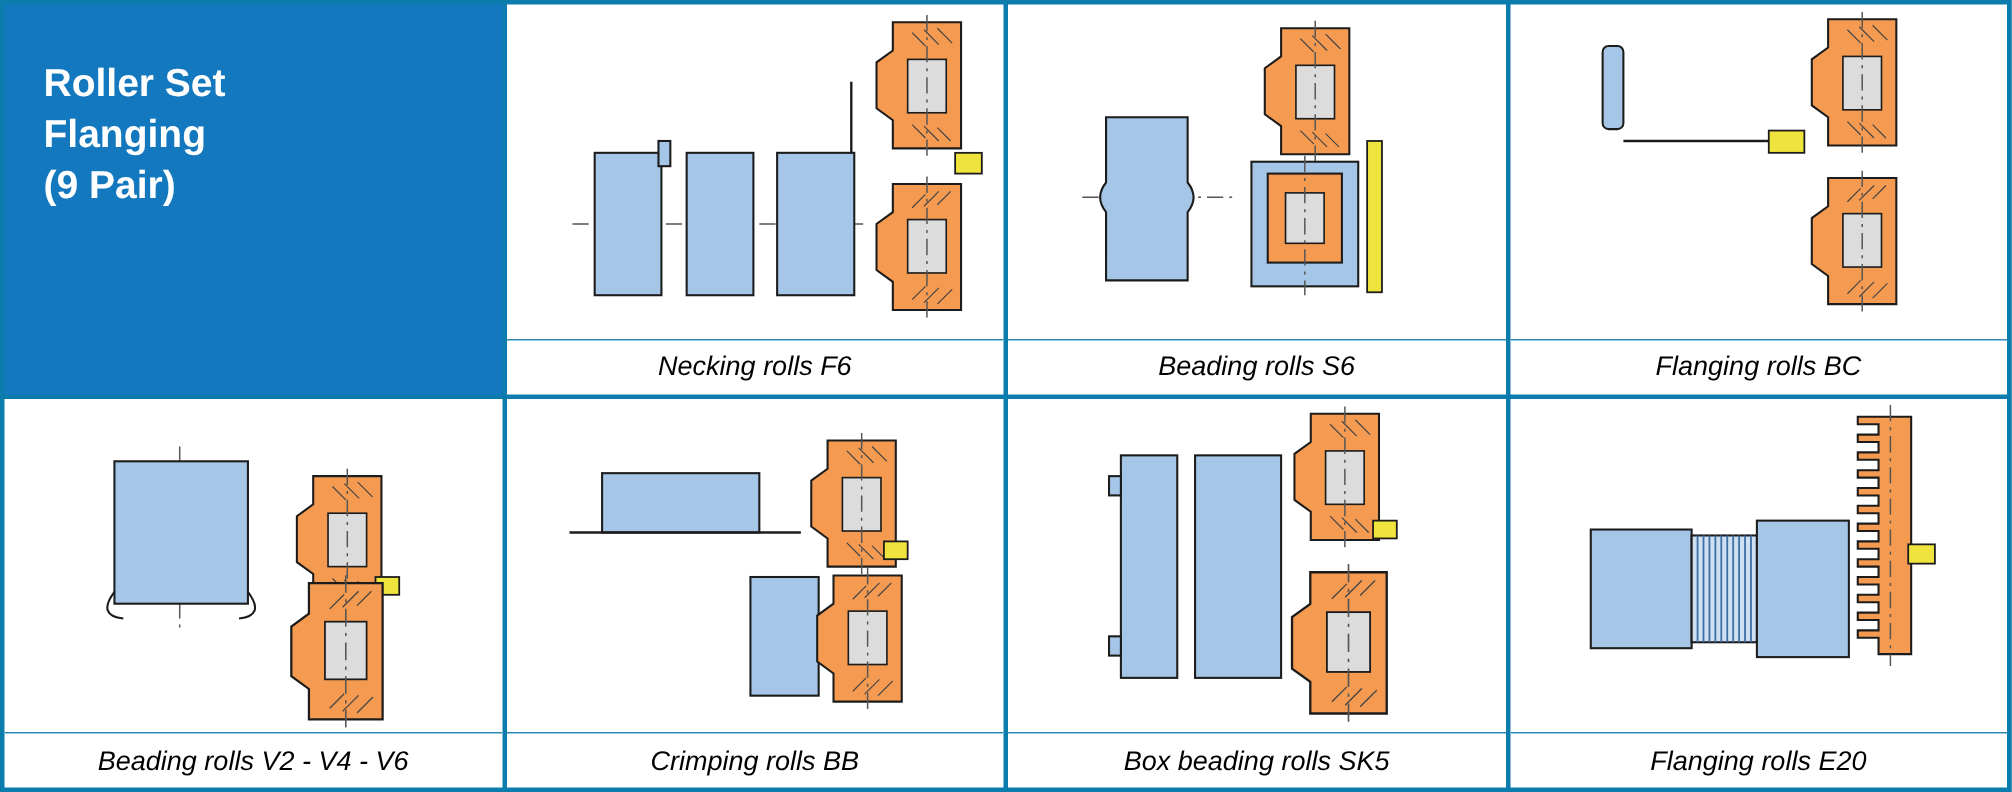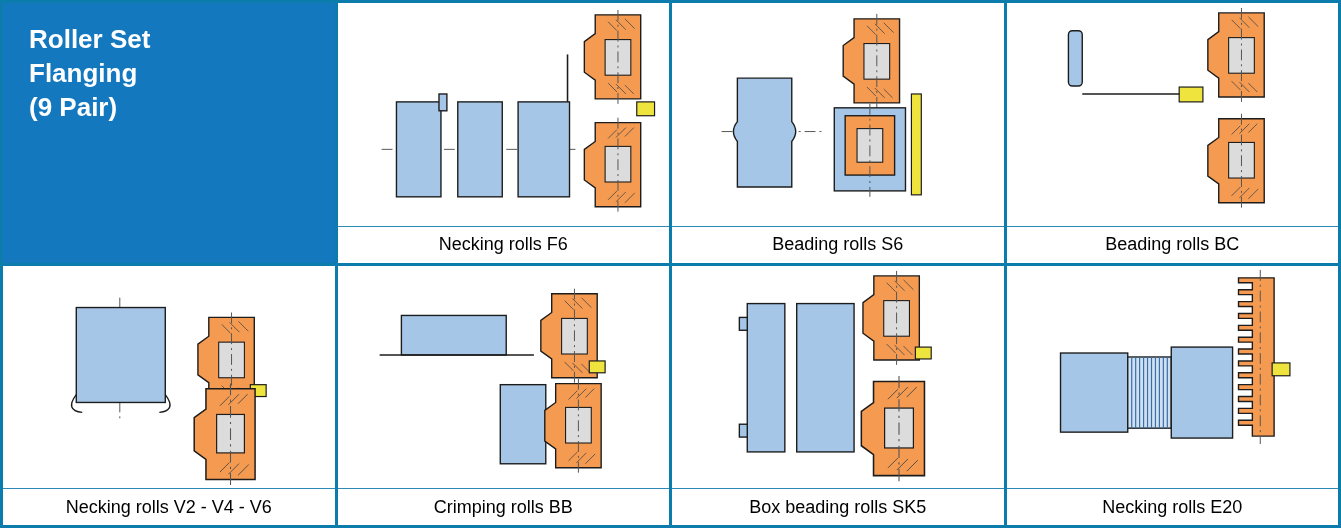--- a/index.html
+++ b/index.html
@@ -4,28 +4,28 @@
 <style>
   html,body{margin:0;padding:0;background:#e9e9e9;font-family:"Liberation Sans",sans-serif;}
   .sheet{
     width:1341px;height:528px;box-sizing:border-box;
     border:3px solid #0b7cab;background:#0b7cab;
     display:grid;grid-template-columns:repeat(4,1fr);grid-template-rows:1fr 1fr;gap:3px;
   }
   .cell{background:#ffffff;display:flex;flex-direction:column;overflow:hidden;}
   .header-cell{
     background:#1478bf;color:#ffffff;
-    padding:20px 10px 0 26px;font-weight:bold;font-size:26px;line-height:1.3;
+    padding:36px 10px 0 26px;font-weight:bold;font-size:26px;line-height:1.3;
   }
   .diagram{flex:1;min-height:0;display:flex;align-items:center;justify-content:center;}
   .diagram svg{width:100%;height:100%;}
   .caption{
     height:36px;flex:0 0 36px;border-top:1px solid #2d8ab5;
     display:flex;align-items:center;justify-content:center;
-    font-size:18px;color:#000000;
+    font-size:18px;color:#000000;font-style:italic;
   }
   
   .bp{fill:#a5c6e6;stroke:#1c1c1c;stroke-width:1.4}
   .bps{fill:#cfe0f2;stroke:#1c1c1c;stroke-width:1.4}
   .op{fill:#f59b51;stroke:#1c1c1c;stroke-width:1.4}
   .gp{fill:#dcdcdc;stroke:#1c1c1c;stroke-width:1.1}
   .yp{fill:#efe33d;stroke:#1c1c1c;stroke-width:1.2}
   .cl{stroke:#555;stroke-width:1;stroke-dasharray:11 4 2 4;fill:none}
   .ln{stroke:#1c1c1c;stroke-width:1.6}
   .curl{fill:none;stroke:#1c1c1c;stroke-width:1.4}
@@ -92,35 +92,35 @@
   <div class="cell">
     <div class="diagram">
       <svg viewBox="0 0 331 225" preserveAspectRatio="xMidYMid meet">
         <rect class="bp" x="60" y="28" width="14" height="56" rx="4"></rect>
         <line class="ln" x1="74" y1="92" x2="196" y2="92"></line>
         <use href="#roller" transform="translate(198,10)"></use>
         <rect class="yp" x="172" y="85" width="24" height="15"></rect>
         <use href="#roller" transform="translate(198,202) scale(1,-1)"></use>
       </svg>
     </div>
-    <div class="caption">Beading rolls BC</div>
+    <div class="caption">Flanging rolls BC</div>
   </div>
 
   <div class="cell">
     <div class="diagram">
       <svg viewBox="0 0 331 225" preserveAspectRatio="xMidYMid meet">
         <line class="cl" x1="116" y1="32" x2="116" y2="158"></line>
         <rect class="bp" x="72" y="42" width="90" height="96"></rect>
         <path class="curl" d="M72,130 q-12,16 6,18 M162,130 q12,16 -6,18"></path>
         <use href="#roller" transform="translate(192,52)"></use>
         <rect class="yp" x="248" y="120" width="16" height="12"></rect>
         <use href="#roller" transform="translate(188,216) scale(1.08,-1.08)"></use>
       </svg>
     </div>
-    <div class="caption">Necking rolls V2 - V4 - V6</div>
+    <div class="caption">Beading rolls V2 - V4 - V6</div>
   </div>
 
   <div class="cell">
     <div class="diagram">
       <svg viewBox="0 0 331 225" preserveAspectRatio="xMidYMid meet">
         <rect class="bp" x="62" y="50" width="106" height="40"></rect>
         <line class="ln" x1="40" y1="90" x2="196" y2="90"></line>
         <use href="#roller" transform="translate(200,28)"></use>
         <rect class="yp" x="252" y="96" width="16" height="12"></rect>
         <rect class="bp" x="162" y="120" width="46" height="80"></rect>
@@ -167,16 +167,16 @@
           </g>
           <rect class="bp" x="164" y="82" width="62" height="92"></rect>
         </g>
         <g>
           <path class="op" d="M268,12 H246 h-14 v5 h14 v7 h-14 v5 h14 v7 h-14 v5 h14 v7 h-14 v5 h14 v7 h-14 v5 h14 v7 h-14 v5 h14 v7 h-14 v5 h14 v7 h-14 v5 h14 v7 h-14 v5 h14 v7 h-14 v5 h14 v7 h-14 v5 h14 v7 h-14 v5 h14 v7 h-14 v5 h14 v7 V172 H268 Z"></path>
           <line class="cl" x1="254" y1="4" x2="254" y2="180"></line>
         </g>
         <rect class="yp" x="266" y="98" width="18" height="13"></rect>
       </svg>
     </div>
-    <div class="caption">Necking rolls E20</div>
+    <div class="caption">Flanging rolls E20</div>
   </div>
 
 </div>
 
 </body></html>

